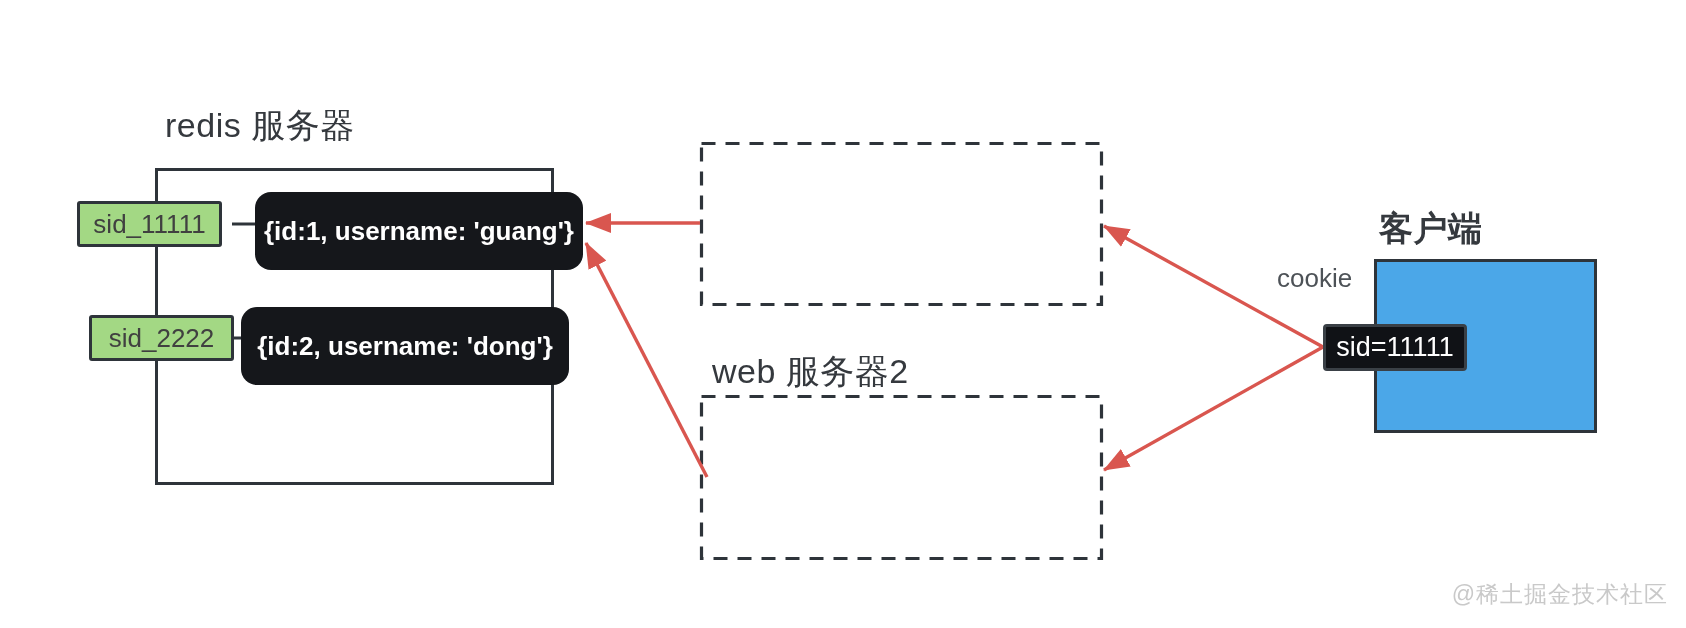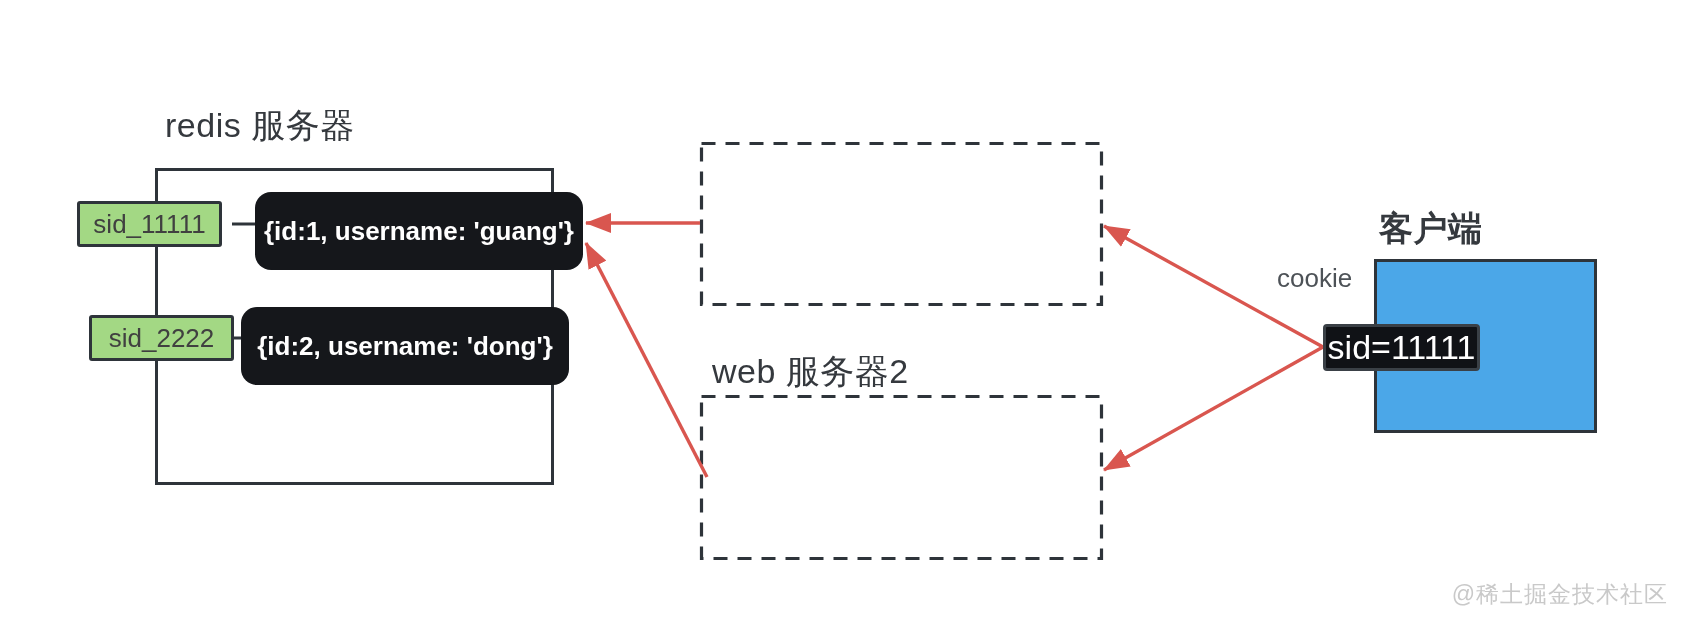--- a/index.html
+++ b/index.html
@@ -43,25 +43,25 @@
   }
   .valuenode{
     display:flex;align-items:center;justify-content:center;
     width:328px;height:78px;
     background:var(--c-node);
     border-radius:16px;
     font-size:26px;font-weight:600;color:#ffffff;
   }
   .sidbadge{
     display:flex;align-items:center;justify-content:center;
-    width:157px;height:47px;
+    width:144px;height:47px;
     background:#101216;
     border:3px solid #3a4046;
     border-radius:4px;
-    font-size:34px;font-weight:500;color:#ffffff;
+    font-size:27px;font-weight:500;color:#ffffff;
   }
   .cookie-label{font-size:26px;color:var(--c-gray);margin-top:12px;}
   .watermark{font-size:23px;color:var(--c-watermark);letter-spacing:1px;}
 </style>
 </head>
 <body>
 
 <div class="canvas">
 
   <svg class="wires" viewBox="0 0 1686 628" xmlns="http://www.w3.org/2000/svg">

